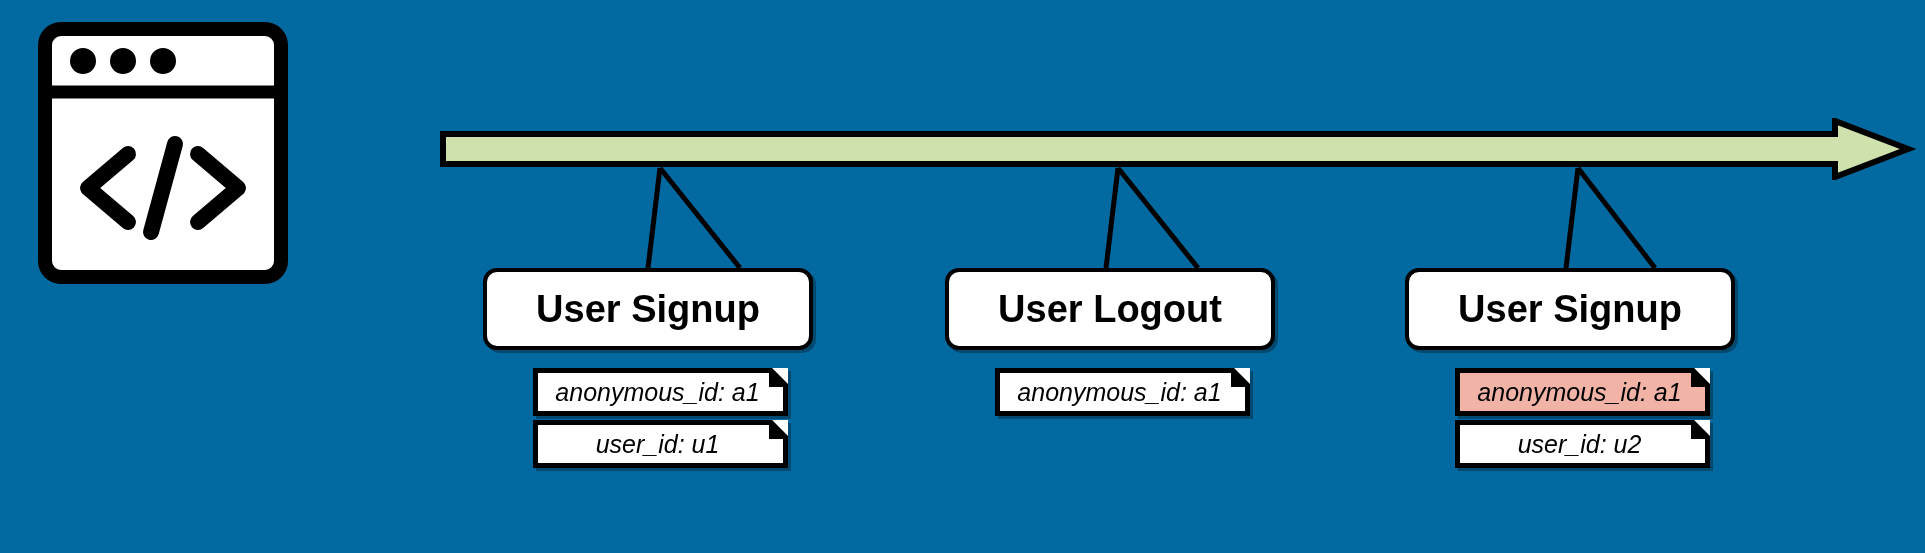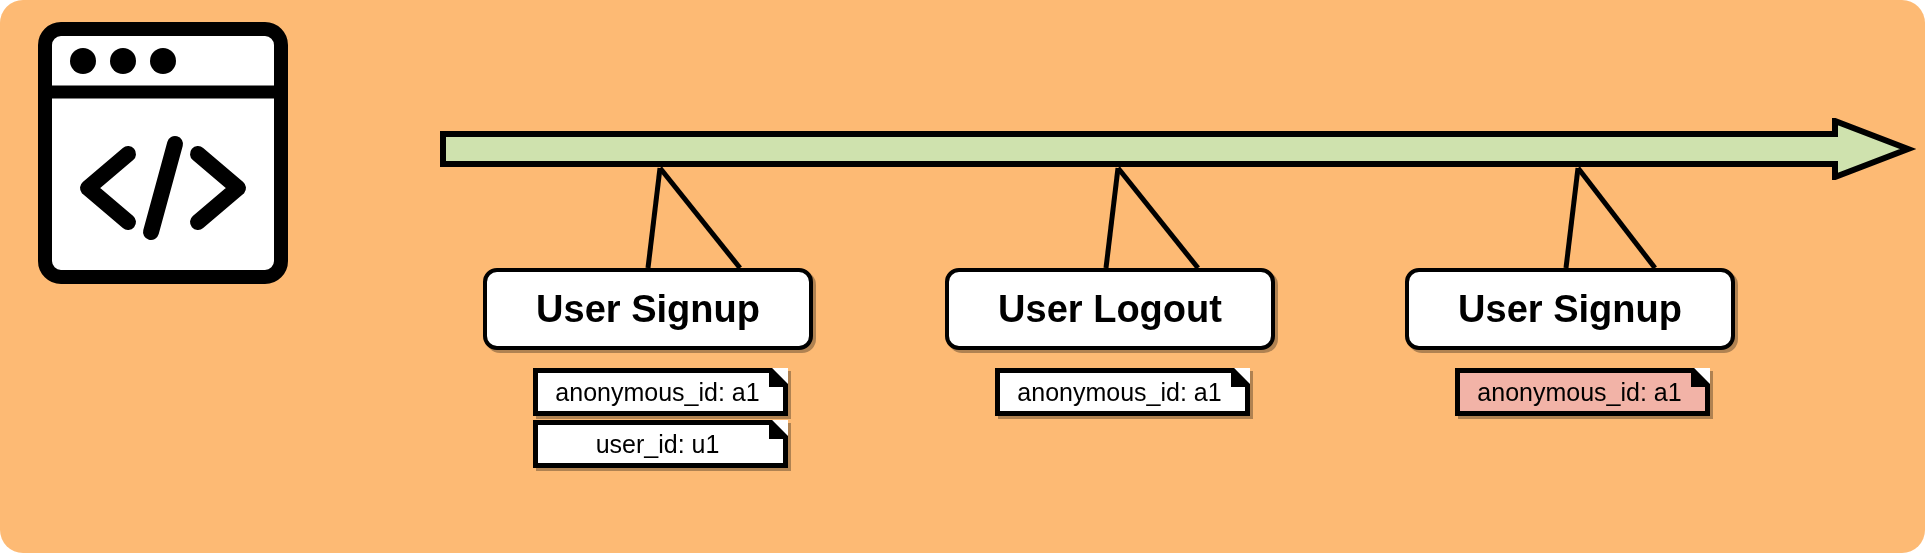--- a/index.html
+++ b/index.html
@@ -8,23 +8,22 @@
     background: #ffffff;
   }
   body {
     font-family: "Liberation Sans", sans-serif;
     -webkit-font-smoothing: antialiased;
   }
   #canvas {
     position: relative;
     width: 1925px;
     height: 553px;
-    background: #fdba74;
+    background: #0369a1;
     overflow: hidden;
-    border-radius: 23px;
   }
 
   
   .code-icon {
     position: absolute;
     left: 38px;
     top: 22px;
     width: 250px;
     height: 262px;
   }
@@ -82,20 +81,21 @@
     position: relative;
     box-sizing: border-box;
     width: 255px;
     height: 48px;
     margin-top: 18px;
     display: flex;
     align-items: center;
     justify-content: center;
     background: #ffffff;
     box-shadow: 3px 3px 0 rgba(0,0,0,0.30);
+    font-style: italic;
   }
   .note-svg {
     position: absolute;
     left: 0;
     top: 0;
     width: 100%;
     height: 100%;
   }
   .note-text {
     position: relative;
@@ -192,15 +192,22 @@
     </div>
 
     <div class="note first">
       <svg class="note-svg" viewBox="0 0 255 48" preserveAspectRatio="none">
         <path id="hl-note-fill" d="M 2.5 2.5 L 238 2.5 L 252.5 17 L 252.5 45.5 L 2.5 45.5 Z" fill="#f2b3a7" stroke="#000000" stroke-width="5"></path>
         <path d="M 238 2.5 L 252.5 17 L 238 17 Z" fill="#000000" stroke="#000000" stroke-width="4"></path>
       </svg>
       <span class="note-text">anonymous_id: a1</span>
     </div>
 
+    <div class="note second">
+      <svg class="note-svg" viewBox="0 0 255 48" preserveAspectRatio="none">
+        <path d="M 2.5 2.5 L 238 2.5 L 252.5 17 L 252.5 45.5 L 2.5 45.5 Z" fill="#ffffff" stroke="#000000" stroke-width="5"></path>
+        <path d="M 238 2.5 L 252.5 17 L 238 17 Z" fill="#000000" stroke="#000000" stroke-width="4"></path>
+      </svg>
+      <span class="note-text">user_id: u2</span>
+    </div>
   </div>
 
 </div>
 
 </body></html>

